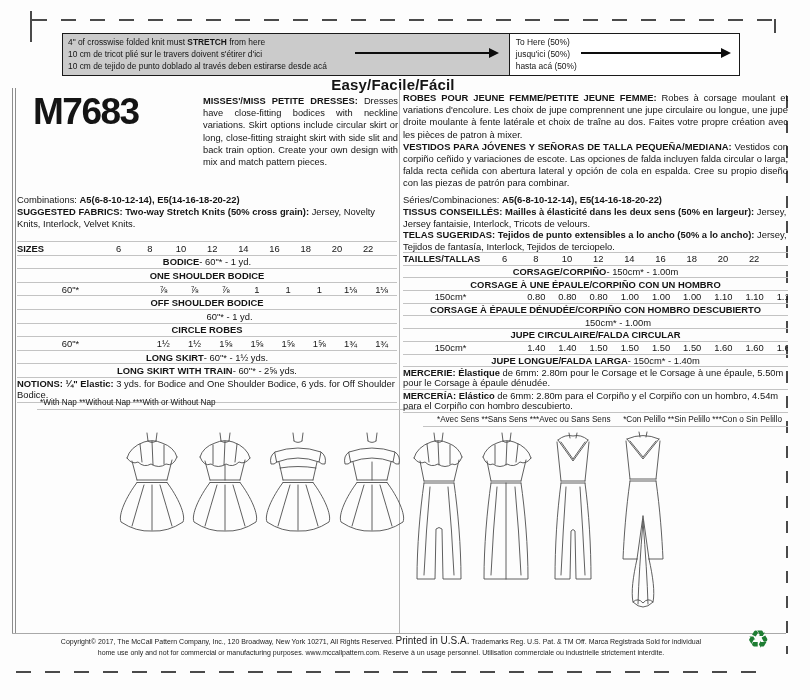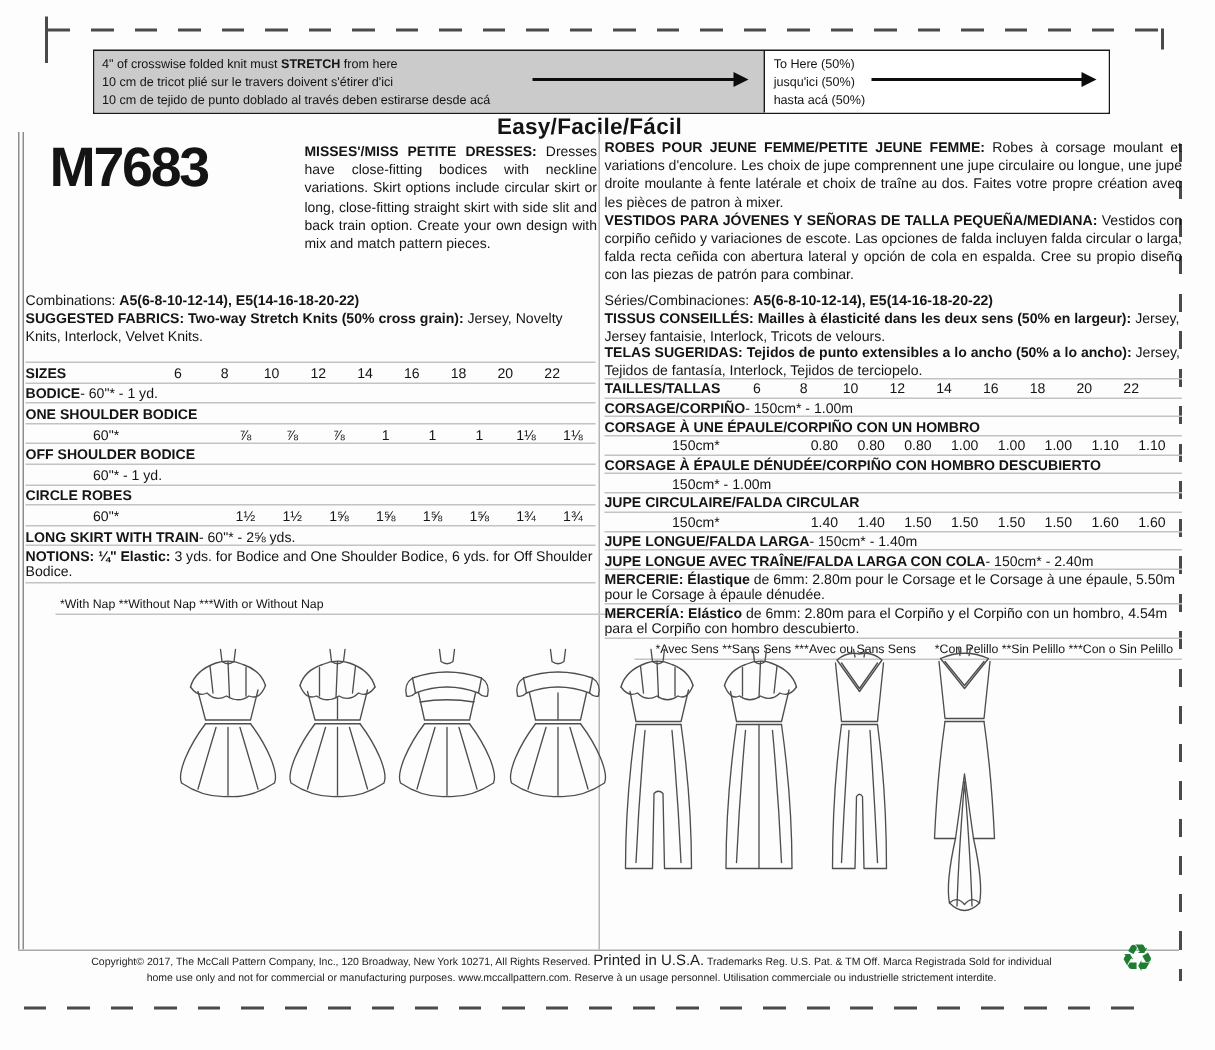--- a/index.html
+++ b/index.html
@@ -31,21 +31,21 @@
   #pattern-number{left:33px;top:91px;font-size:37px;font-weight:bold;letter-spacing:-1.5px;}
   #desc-en{left:203px;top:95px;width:195px;font-size:9.3px;line-height:12.2px;text-align:justify;}
   .b{font-weight:bold;}
 
   .smalltext{font-size:9.4px;line-height:11.6px;}
   #combinations{left:17px;top:194px;width:380px;}
   #fabrics{left:17px;top:206px;width:380px;}
 
   
   .sz-table{border-top:1px solid #c3c3c3;}
-  .srow{display:flex;align-items:center;height:12.6px;border-bottom:1px solid #c3c3c3;font-size:9.4px;white-space:nowrap;overflow:hidden;}
+  .srow{display:flex;align-items:center;height:12.6px;border-bottom:1px solid #c3c3c3;font-size:9.4px;white-space:nowrap;overflow:hidden;justify-content:center;}
   .srow .slabel{width:86px;font-weight:bold;flex:none;}
   .srow .indent{font-weight:normal;padding-left:45px;}
   .cells{display:flex;flex:1;}
   .cells span{width:31.2px;text-align:center;flex:none;}
   .trow{display:block;border-bottom:1px solid #c3c3c3;font-size:9.4px;line-height:10.4px;padding:1.5px 0;white-space:normal;}
   .footrow{font-size:8.2px;height:13px;display:flex;align-items:center;border-bottom:1px solid #c3c3c3;margin-left:20px;}
 
   #left-table{left:17px;top:241px;width:380px;}
   #right-col-paras{left:403px;top:92px;width:385px;font-size:9.4px;line-height:12.2px;text-align:justify;}
   #series{left:403px;top:194px;width:385px;}
@@ -164,20 +164,24 @@
         <span>1½</span>
         <span>1⅝</span>
         <span>1⅝</span>
         <span>1⅝</span>
         <span>1⅝</span>
         <span>1¾</span>
         <span>1¾</span>
     </span>
   </div>
   <div class="srow">
+      <span class="b">LONG SKIRT</span>
+      <span> - 60"* - 1½ yds.</span>
+    </div>
+  <div class="srow">
       <span class="b">LONG SKIRT WITH TRAIN</span>
       <span> - 60"* - 2⅝ yds.</span>
     </div>
   <div class="trow"><span class="b">NOTIONS: ¼" Elastic:</span><span> 3 yds. for Bodice and One Shoulder Bodice, 6 yds. for Off Shoulder Bodice.</span></div>
 </div>
 
 <div id="left-footnote" class="abs footrow">*With Nap **Without Nap ***With or Without Nap</div>
 
 <div id="right-col-paras" class="abs">
   <div><span class="b">ROBES POUR JEUNE FEMME/PETITE JEUNE FEMME:</span><span> Robes à corsage moulant et variations d'encolure. Les choix de jupe comprennent une jupe circulaire ou longue, une jupe droite moulante à fente latérale et choix de traîne au dos. Faites votre propre création avec les pièces de patron à mixer.</span></div>
@@ -249,24 +253,20 @@
         <span>1.50</span>
         <span>1.50</span>
         <span>1.60</span>
         <span>1.60</span>
         <span>1.60</span>
     </span>
   </div>
   <div class="srow">
       <span class="b">JUPE LONGUE/FALDA LARGA</span>
       <span> - 150cm* - 1.40m</span>
-    </div>
-  <div class="srow">
-      <span class="b">JUPE LONGUE AVEC TRAÎNE/FALDA LARGA CON COLA</span>
-      <span> - 150cm* - 2.40m</span>
     </div>
   <div class="trow"><span class="b">MERCERIE: Élastique</span><span> de 6mm: 2.80m pour le Corsage et le Corsage à une épaule, 5.50m pour le Corsage à épaule dénudée.</span></div>
   <div class="trow"><span class="b">MERCERÍA: Elástico</span><span> de 6mm: 2.80m para el Corpiño y el Corpiño con un hombro, 4.54m para el Corpiño con hombro descubierto.</span></div>
   <div class="footrow" id="right-footnotes">
     <span>*Avec Sens **Sans Sens ***Avec ou Sans Sens</span>
     <span>*Con Pelillo **Sin Pelillo ***Con o Sin Pelillo</span>
   </div>
 </div>
 
 <div class="dress" style="left:117px;top:431px;">

